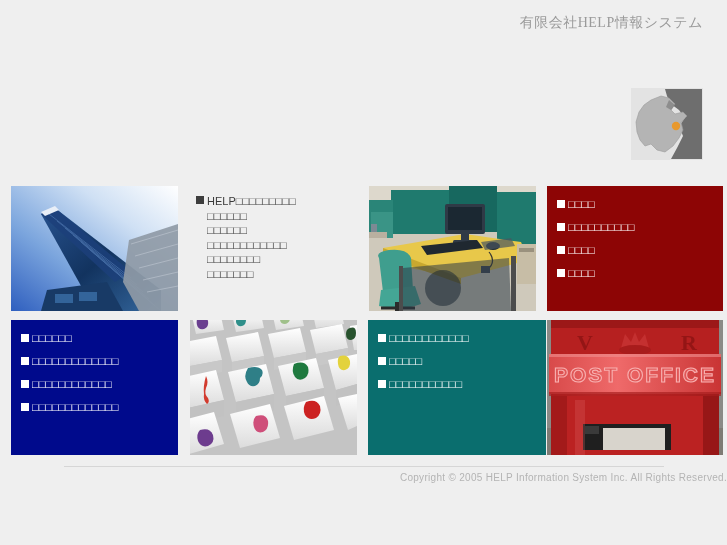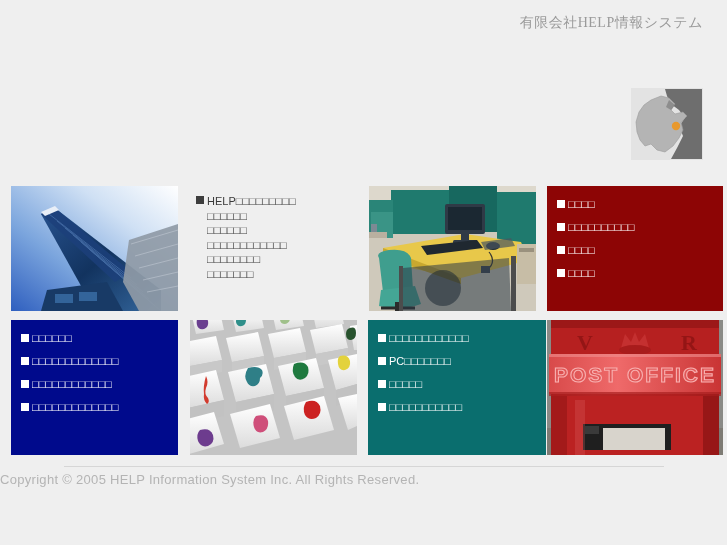--- a/index.html
+++ b/index.html
@@ -136,22 +136,22 @@
     top: 466px;
     width: 600px;
     height: 1px;
     background: #d6d6d6;
   }
   .footer-text {
     position: absolute;
     left: 0;
     top: 472px;
     width: 727px;
-    text-align: left;
-    font-size: 13px;
+    text-align: right;
+    font-size: 10px;
     color: #b4b4b4;
     letter-spacing: 0.3px;
   }
 </style>
 </head>
 <body>
 
 <div class="header">
   <div class="site-title">有限会社HELP情報システム</div>
 </div>
@@ -419,24 +419,20 @@
     </div>
 
     <div class="cell col-c2 r2 panel panel-teal">
       <ul class="panel-list">
         <li>
           <span class="bullet"></span>
           <span>□□□□□□□□□□□□</span>
         </li>
         <li>
           <span class="bullet"></span>
-          <span>PC□□□□□□□</span>
-        </li>
-        <li>
-          <span class="bullet"></span>
           <span>□□□□□</span>
         </li>
         <li>
           <span class="bullet"></span>
           <span>□□□□□□□□□□□</span>
         </li>
       </ul>
     </div>
 
     <div class="cell col-d r2">

